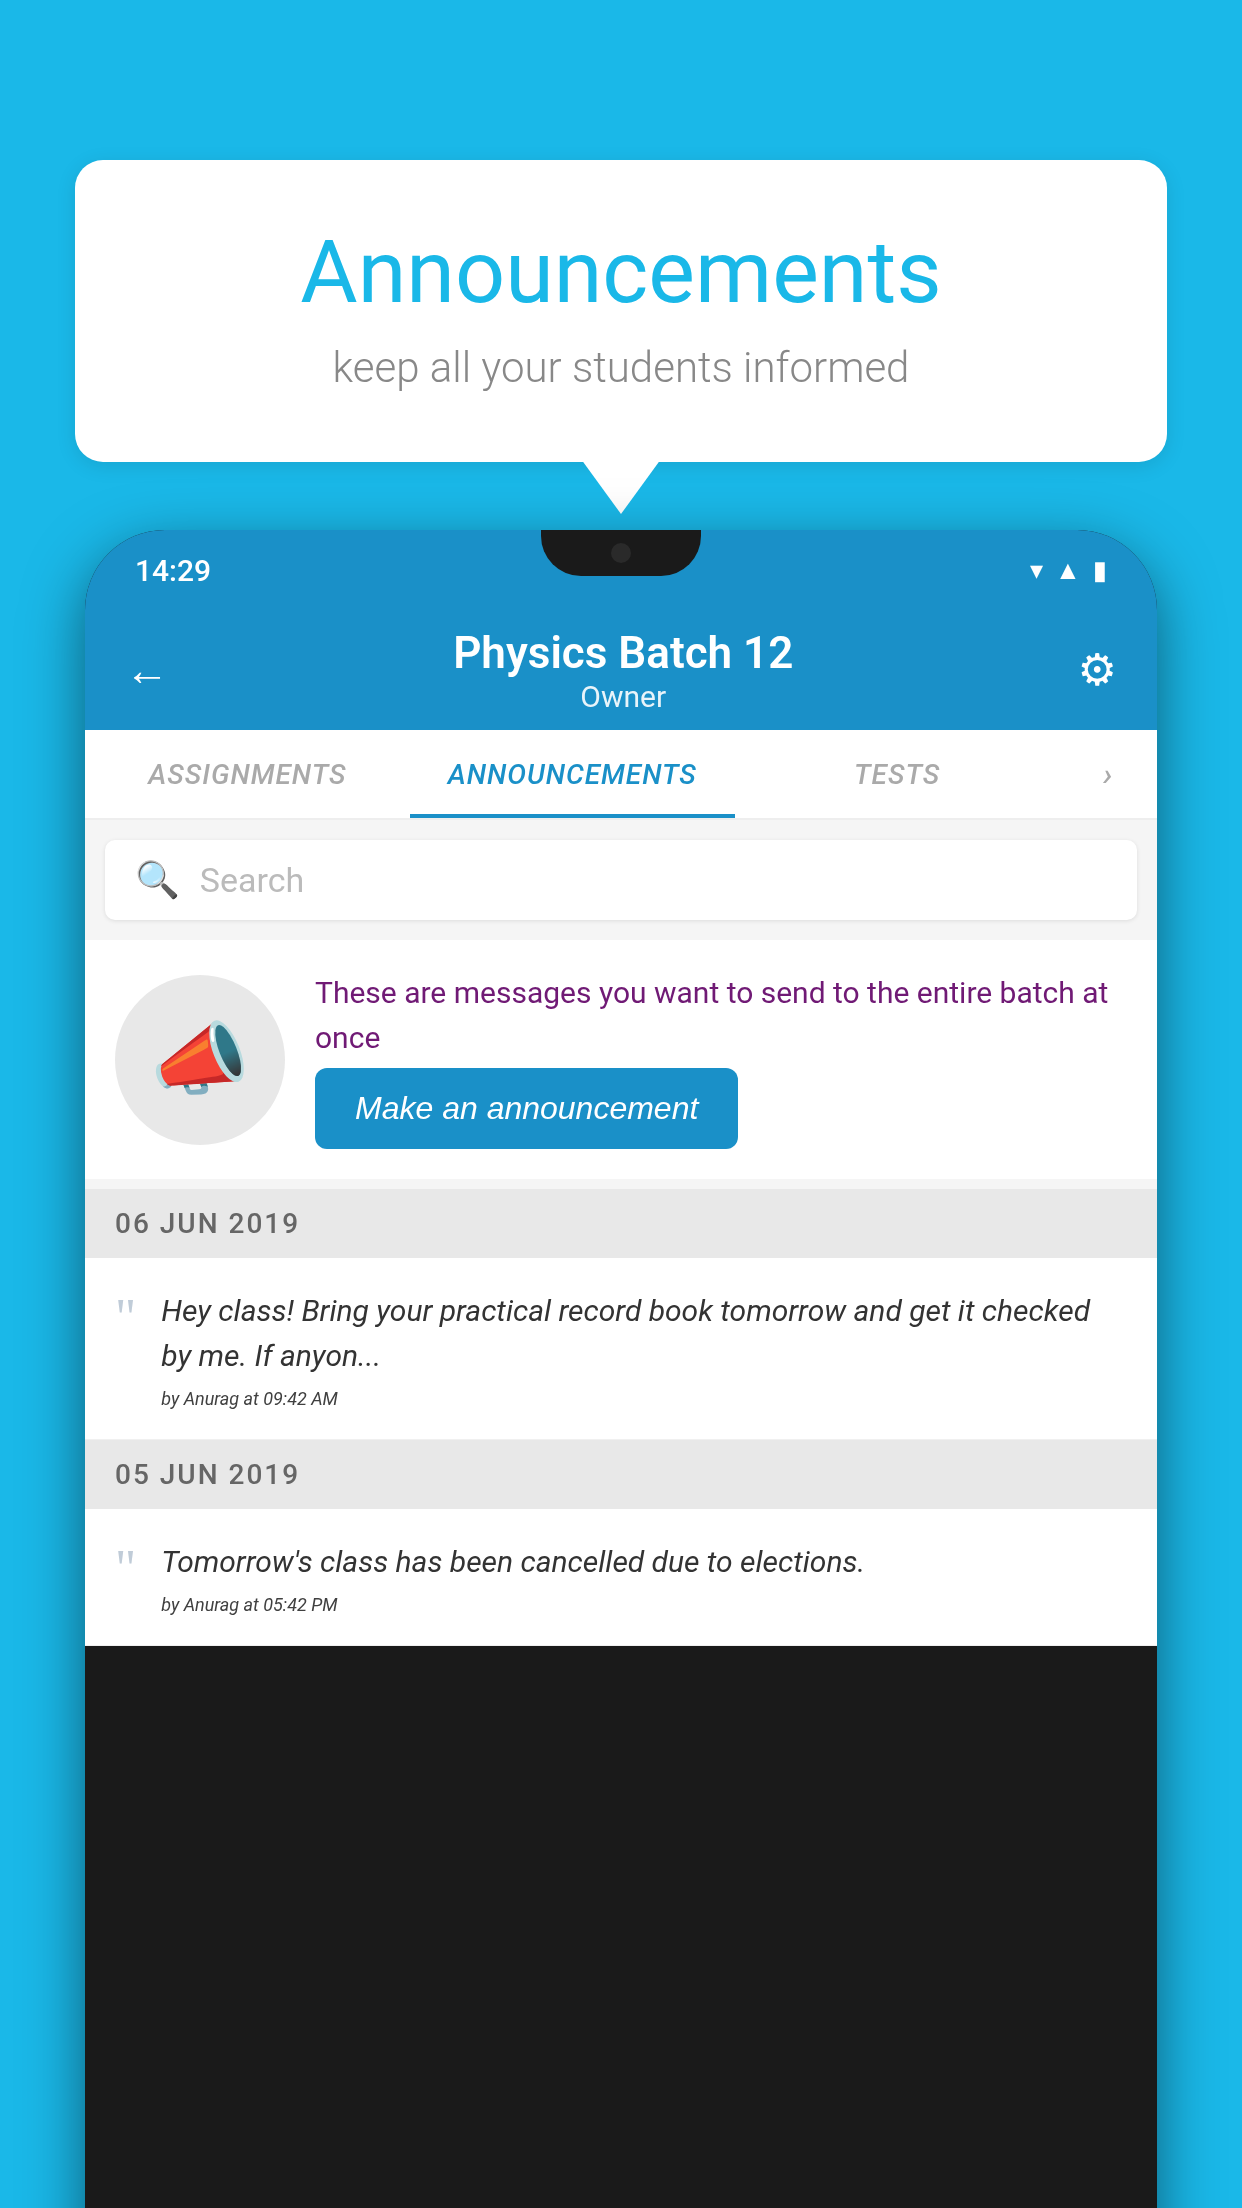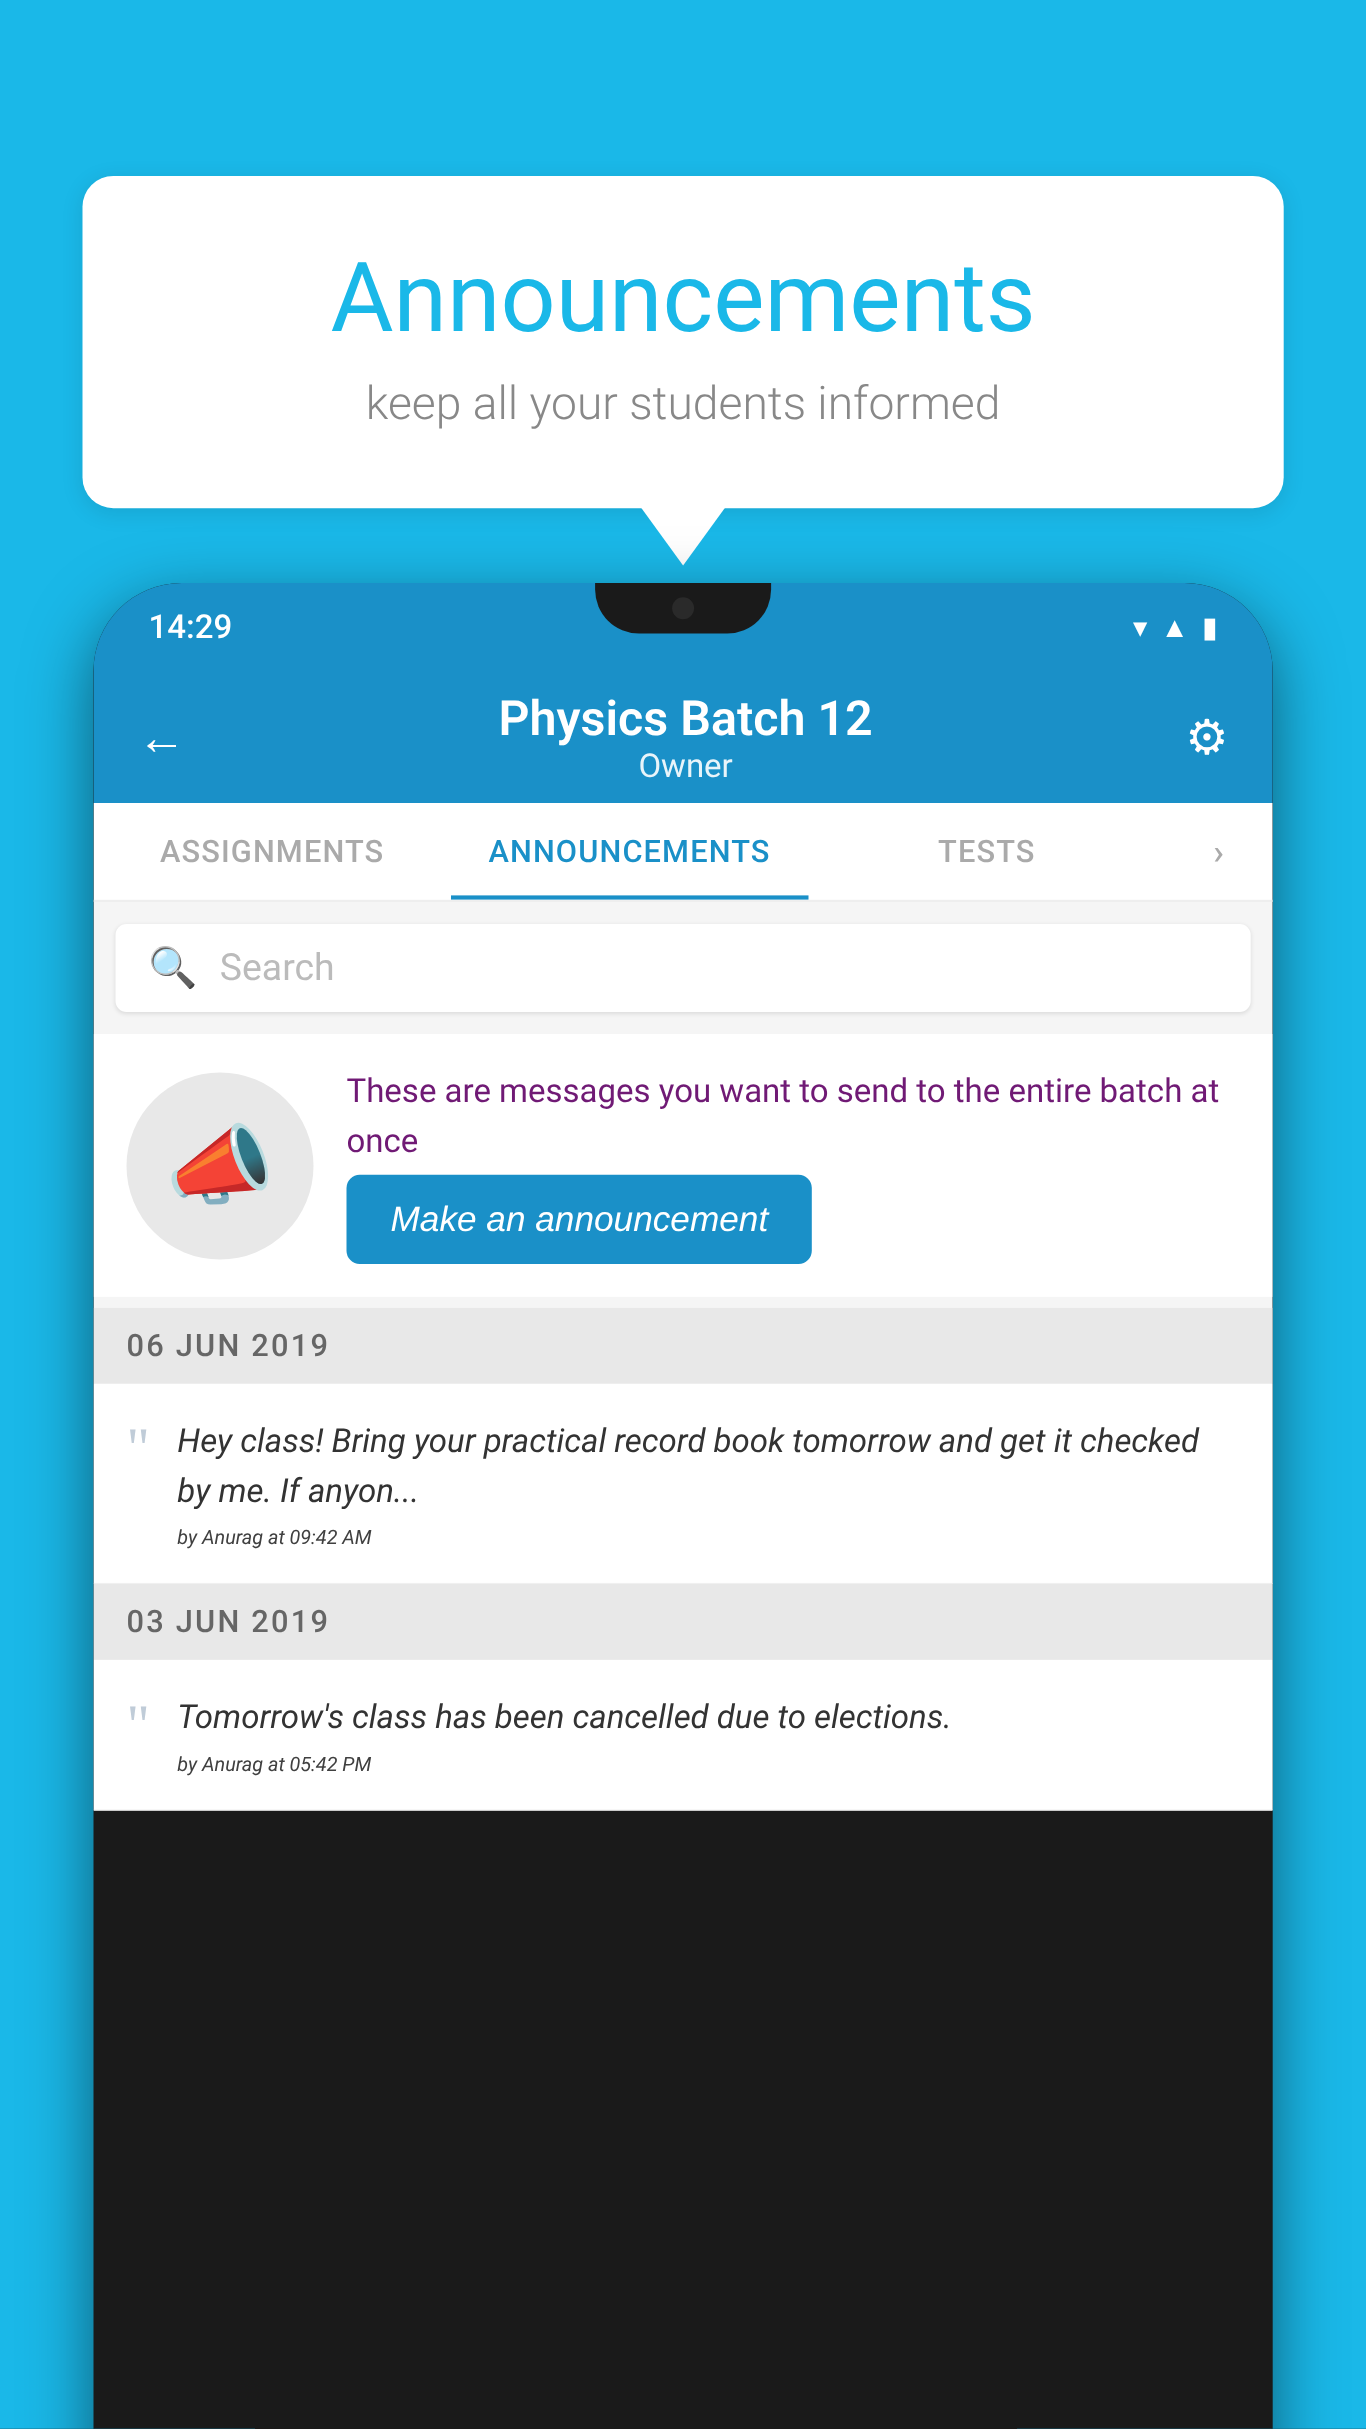--- a/index.html
+++ b/index.html
@@ -146,20 +146,21 @@
     }
 
     
     .tabs-bar {
       background: white;
       display: flex;
       align-items: flex-start;
       height: 90px;
       border-bottom: 2px solid #eee;
       overflow: hidden;
+      font-style: italic;
     }
     .tab-item {
       flex: 1;
       text-align: center;
       font-size: 28px;
       font-weight: 500;
       color: #aaa;
       height: 100%;
       display: flex;
       align-items: center;
@@ -367,21 +368,21 @@
 
       <div class="announcement-item">
         <div class="quote-icon">"</div>
         <div class="announcement-content">
           <div class="announcement-text">Hey class! Bring your practical record book tomorrow and get it checked by me. If anyon...</div>
           <div class="announcement-author">by Anurag at 09:42 AM</div>
         </div>
       </div>
 
       <div class="date-section">
-        <span class="date-label">03  JUN  2019</span>
+        <span class="date-label">05  JUN  2019</span>
       </div>
 
       <div class="announcement-item">
         <div class="quote-icon">"</div>
         <div class="announcement-content">
           <div class="announcement-text">Tomorrow's class has been cancelled due to elections.</div>
           <div class="announcement-author">by Anurag at 05:42 PM</div>
         </div>
       </div>
 

